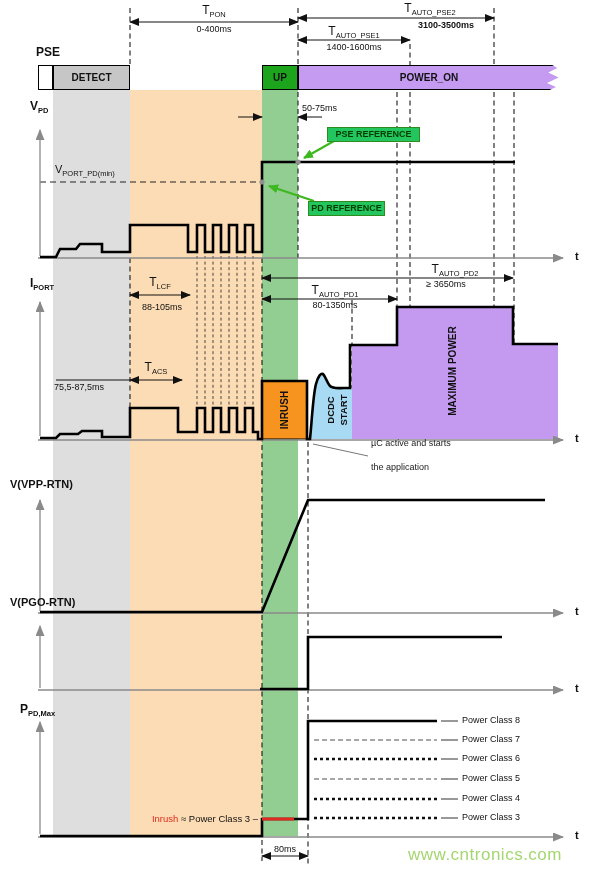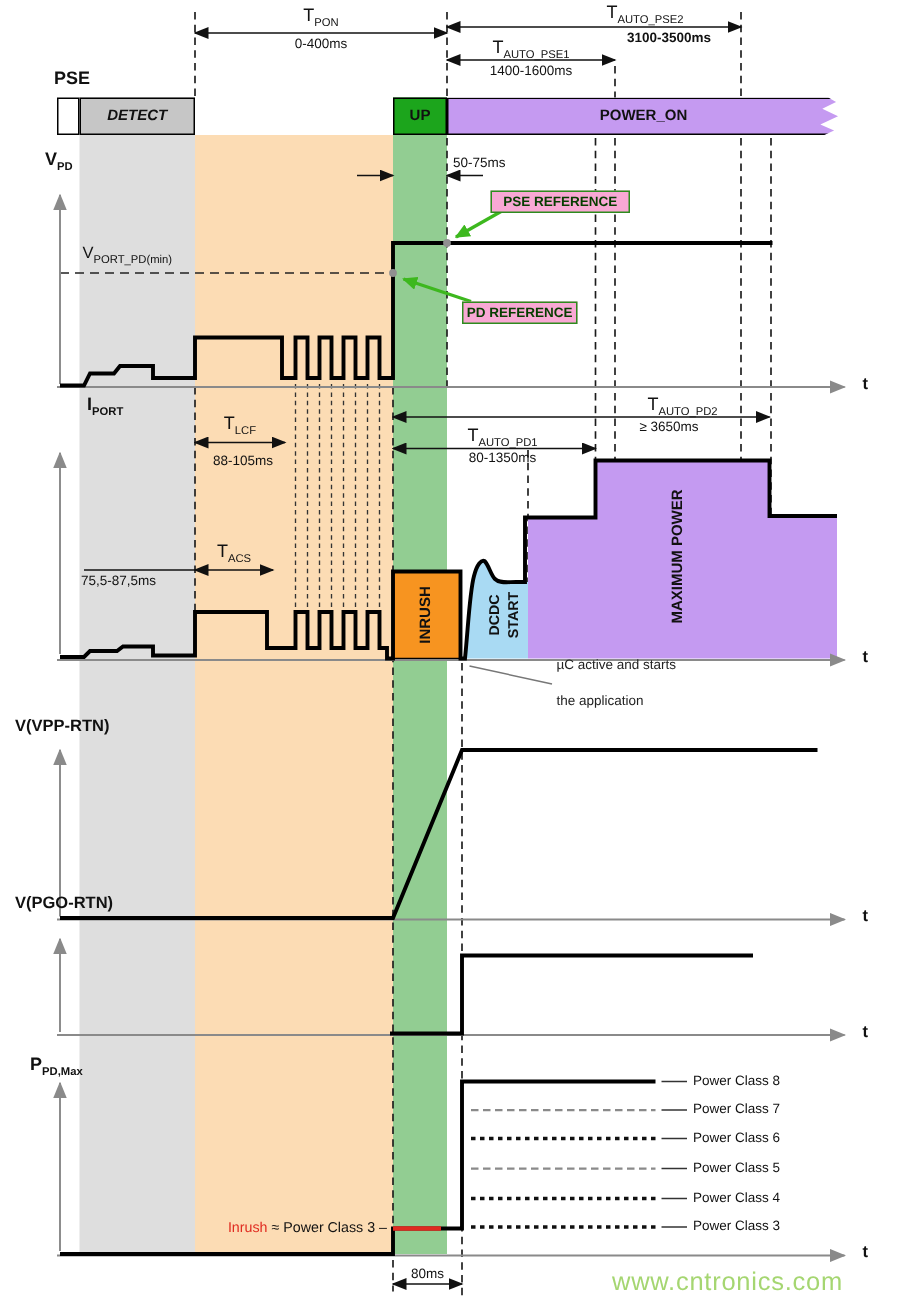--- a/index.html
+++ b/index.html
@@ -8,21 +8,21 @@
   .abs{position:absolute;}
   .band{position:absolute;top:90px;height:746px;}
   .barseg{position:absolute;top:65px;height:25px;box-sizing:border-box;border:1px solid #000;
           text-align:center;line-height:23px;font-size:10px;font-weight:bold;color:#111;}
   .tlab{position:absolute;text-align:center;font-size:12px;color:#111;white-space:nowrap;}
   .tlab sub{font-size:7.5px;}
   .rng{position:absolute;text-align:center;font-size:9px;color:#111;white-space:nowrap;}
   .axlab{position:absolute;font-weight:bold;font-size:12px;color:#111;white-space:nowrap;}
   .axlab sub{font-size:7.5px;}
   .tmark{position:absolute;font-weight:bold;font-size:11px;color:#111;}
-  .refbox{position:absolute;box-sizing:border-box;border:1.5px solid #2e8b1e;background:#f9a8d4;
+  .refbox{position:absolute;box-sizing:border-box;border:1.5px solid #2e8b1e;background:#22c55e;
           text-align:center;font-size:9px;font-weight:bold;line-height:12px;color:#073d00;}
   .rot{position:absolute;transform:translate(-50%,-50%) rotate(-90deg);white-space:nowrap;
        font-weight:bold;color:#111;}
   .note{position:absolute;font-size:9px;color:#222;white-space:nowrap;}
   .pclab{position:absolute;left:462px;font-size:9px;color:#111;white-space:nowrap;}
   .inote{position:absolute;left:110px;top:813px;width:148px;text-align:right;font-size:9.5px;white-space:nowrap;}
   .inote .red{color:#e02b20;}
   .wmark{position:absolute;left:408px;top:845px;font-size:17px;letter-spacing:0.5px;color:#a5d671;}
   svg{position:absolute;left:0;top:0;}
 </style>
@@ -136,39 +136,39 @@
 
     <line x1="334" y1="141" x2="304" y2="158" stroke="#3db81e" stroke-width="2.2" marker-end="url(#mgr)"></line>
     <line x1="314" y1="201" x2="269" y2="186" stroke="#3db81e" stroke-width="2.2" marker-end="url(#mgr)"></line>
     <circle cx="298" cy="162" r="2.6" fill="#909090"></circle>
     <circle cx="262" cy="182" r="2.6" fill="#909090"></circle>
     <line x1="313" y1="444" x2="368" y2="456" stroke="#777" stroke-width="1"></line>
   </svg>
 
   <div class="abs axlab" style="left:36px;top:45px;">PSE</div>
   <div class="barseg" style="left:38px;width:15px;background:#fff;"></div>
-  <div class="barseg" style="left:53px;width:77px;background:#c6c6c6;font-style:italic;">DETECT</div>
+  <div class="barseg" style="left:53px;width:77px;background:#c6c6c6;">DETECT</div>
   <div class="barseg" style="left:262px;width:36px;background:#1ca51c;">UP</div>
   <div class="barseg" style="left:298px;width:262px;background:#c59af1;clip-path:polygon(0 0,97% 0,99% 12%,95.5% 30%,99.5% 50%,95% 72%,98.5% 88%,96% 100%,0 100%);">POWER_ON</div>
 
   <div class="tlab" style="left:174px;top:3px;width:80px;"><span>T</span><sub>PON</sub></div>
   <div class="rng" style="left:174px;top:24px;width:80px;">0-400ms</div>
   <div class="tlab" style="left:304px;top:24px;width:100px;"><span>T</span><sub>AUTO_PSE1</sub></div>
   <div class="rng" style="left:304px;top:42px;width:100px;">1400-1600ms</div>
   <div class="tlab" style="left:380px;top:1px;width:100px;"><span>T</span><sub>AUTO_PSE2</sub></div>
   <div class="rng" style="left:396px;top:20px;width:100px;font-weight:bold;">3100-3500ms</div>
 
   <div class="axlab" style="left:30px;top:99px;"><span>V</span><sub>PD</sub></div>
   <div class="rng" style="left:302px;top:103px;">50-75ms</div>
   <div class="abs" style="left:55px;top:163px;font-size:11px;"><span>V</span><sub style="font-size:7.5px;">PORT_PD(min)</sub></div>
   <div class="refbox" style="left:327px;top:127px;width:93px;height:15px;">PSE REFERENCE</div>
   <div class="refbox" style="left:308px;top:201px;width:77px;height:15px;">PD REFERENCE</div>
   <div class="tmark" style="left:575px;top:250px;">t</div>
 
-  <div class="axlab" style="left:30px;top:262px;margin-left:28px;"><span>I</span><sub>PORT</sub></div>
+  <div class="axlab" style="left:30px;top:276px;"><span>I</span><sub>PORT</sub></div>
   <div class="tlab" style="left:130px;top:275px;width:60px;"><span>T</span><sub>LCF</sub></div>
   <div class="rng" style="left:128px;top:302px;width:68px;">88-105ms</div>
   <div class="tlab" style="left:130px;top:360px;width:52px;"><span>T</span><sub>ACS</sub></div>
   <div class="rng" style="left:54px;top:382px;">75,5-87,5ms</div>
   <div class="tlab" style="left:294px;top:283px;width:82px;"><span>T</span><sub>AUTO_PD1</sub></div>
   <div class="rng" style="left:294px;top:300px;width:82px;">80-1350ms</div>
   <div class="tlab" style="left:410px;top:262px;width:90px;"><span>T</span><sub>AUTO_PD2</sub></div>
   <div class="rng" style="left:410px;top:279px;width:72px;">≥ 3650ms</div>
   <div class="rot" style="left:284px;top:410px;font-size:10px;">INRUSH</div>
   <div class="rot" style="left:330px;top:410px;font-size:9.5px;">DCDC</div>

